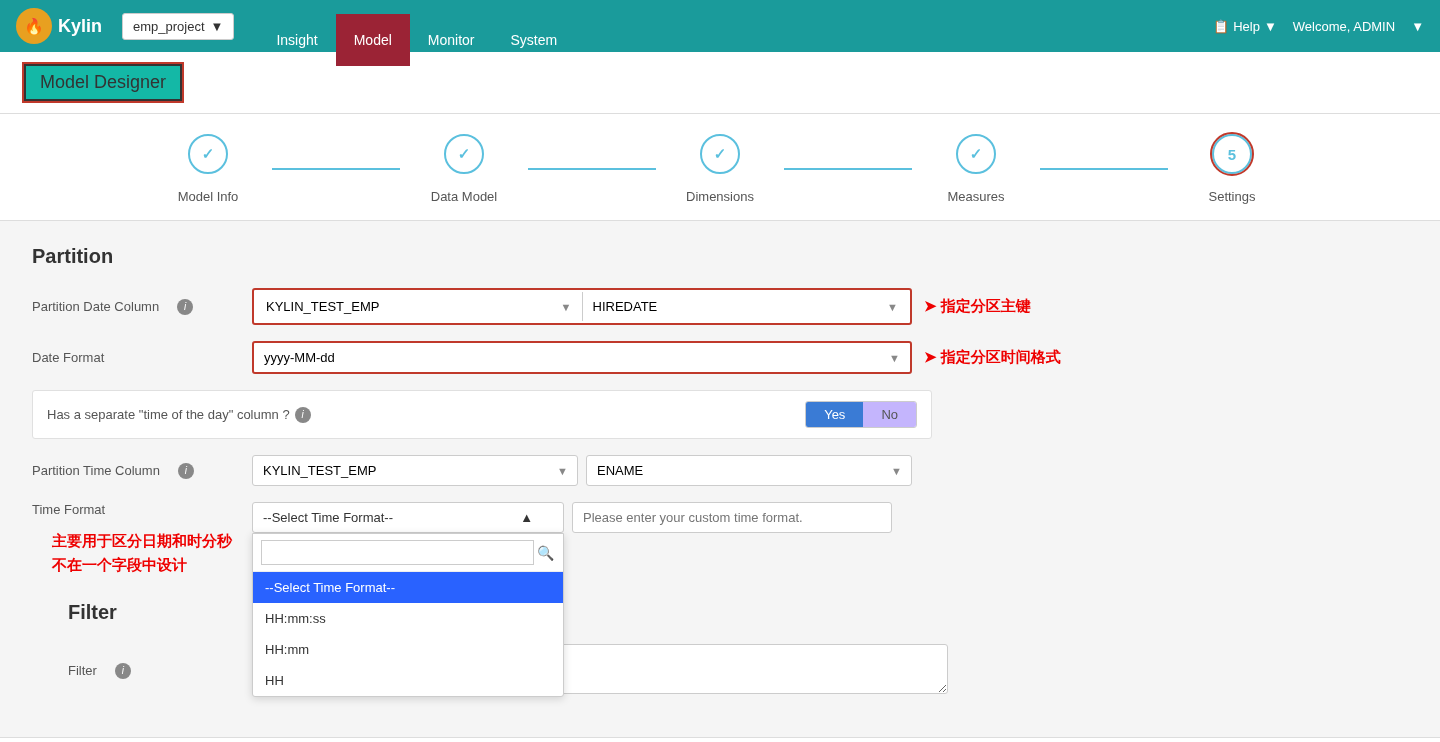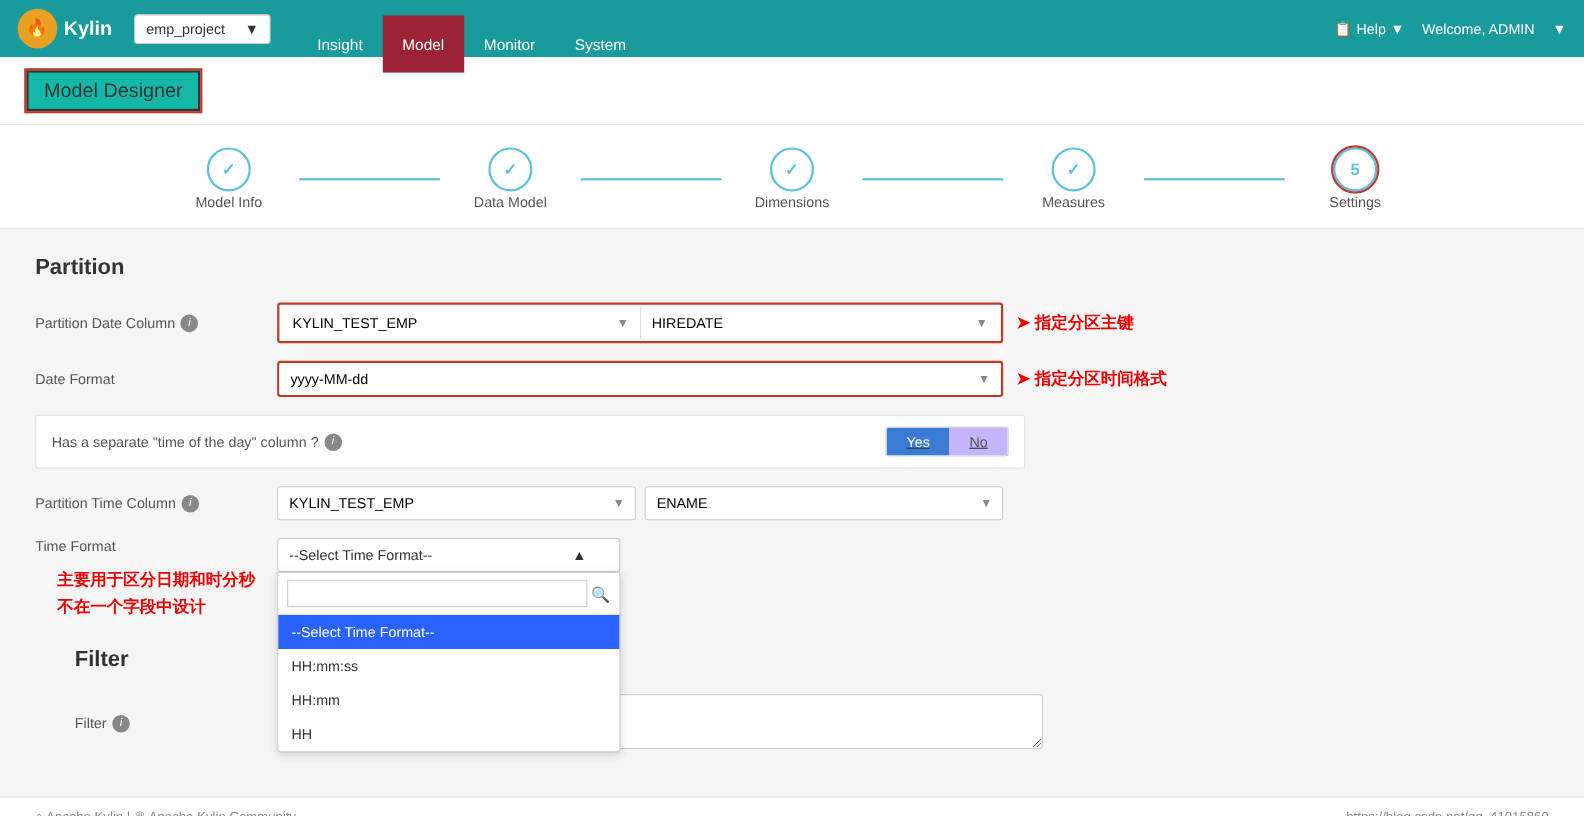--- a/index.html
+++ b/index.html
@@ -17,21 +17,21 @@
     .top-nav-left { display: flex; align-items: center; gap: 8px; }
     .logo-area { display: flex; align-items: center; gap: 6px; color: white; font-size: 18px; font-weight: bold; margin-right: 12px; }
     .logo-icon { width: 36px; height: 36px; background: #e8a020; border-radius: 50%; display: flex; align-items: center; justify-content: center; font-size: 16px; }
     .project-select {
       background: white;
       border: 1px solid #ccc;
       padding: 5px 10px;
       border-radius: 3px;
       font-size: 13px;
       cursor: pointer;
-      display: flex; align-items: center; gap: 18px;
+      display: flex; align-items: center; gap: 6px;
     }
     .nav-items { display: flex; align-items: center; gap: 0; margin-left: 16px; }
     .nav-item {
       color: white;
       padding: 0 18px;
       height: 52px;
       display: flex; align-items: center;
       cursor: pointer;
       font-size: 14px;
       text-decoration: none;
@@ -84,21 +84,21 @@
       display: flex; align-items: center; justify-content: center;
       background: white;
       font-size: 15px;
       color: #5bc0de;
       font-weight: bold;
       z-index: 2;
       position: relative;
     }
     .step-circle.completed { background: white; border-color: #5bc0de; color: #5bc0de; }
     .step-circle.current { background: white; border-color: #5bc0de; color: #5bc0de; }
-    .step-label { margin-top: 2px; font-size: 13px; color: #555; }
+    .step-label { margin-top: 15px; font-size: 13px; color: #555; }
 
     
     .main-content {
       padding: 24px 32px;
       background: #f5f5f5;
       min-height: 500px;
     }
 
     
     .section-title {
@@ -112,21 +112,21 @@
       display: flex;
       align-items: center;
       margin-bottom: 16px;
     }
     .form-label {
       width: 220px;
       font-size: 13px;
       color: #555;
       display: flex;
       align-items: center;
-      gap: 5px;
+      gap: 18px;
     }
     .info-icon {
       display: inline-flex;
       width: 16px; height: 16px;
       background: #888;
       color: white;
       border-radius: 50%;
       align-items: center;
       justify-content: center;
       font-size: 10px;
@@ -180,21 +180,20 @@
       align-items: center;
       margin-bottom: 16px;
       max-width: 900px;
     }
     .toggle-label { flex: 1; font-size: 13px; color: #555; display: flex; align-items: center; gap: 5px; }
     .toggle-switch {
       display: flex;
       border-radius: 3px;
       overflow: hidden;
       border: 1px solid #ccc;
-      text-decoration: underline;
     }
     .toggle-btn {
       padding: 5px 18px;
       font-size: 13px;
       cursor: pointer;
       border: none;
       background: #c4b5fd;
       color: #555;
     }
     .toggle-btn.active { background: #3a7bd5; color: white; }
@@ -447,20 +446,21 @@
             <input type="text" style="width: 100%; border: 1px solid rgb(204, 204, 204); padding: 4px 6px; font-size: 13px;">
             <span style="margin-left:4px; color:#888;">🔍</span>
           </div>
           <div class="dropdown-option selected">--Select Time Format--</div>
           <div class="dropdown-option">HH:mm:ss</div>
           <div class="dropdown-option">HH:mm</div>
           <div class="dropdown-option">HH</div>
         </div>
       </div>
 
+      <input type="text" style="flex: 1 1 0%; padding: 7px 10px; border: 1px solid rgb(204, 204, 204); border-radius: 3px; font-size: 13px; color: rgb(170, 170, 170); background: white; max-width: 320px;" placeholder="Please enter your custom time format.">
     </div>
   </div>
 
   <div style="position:relative;">
     <div style="color:#e00; font-size:15px; font-weight:bold; margin-left:20px; margin-top:-20px; line-height:1.6;">
       <div>主要用于区分日期和时分秒</div>
       <div>不在一个字段中设计</div>
     </div>
   </div>
 

